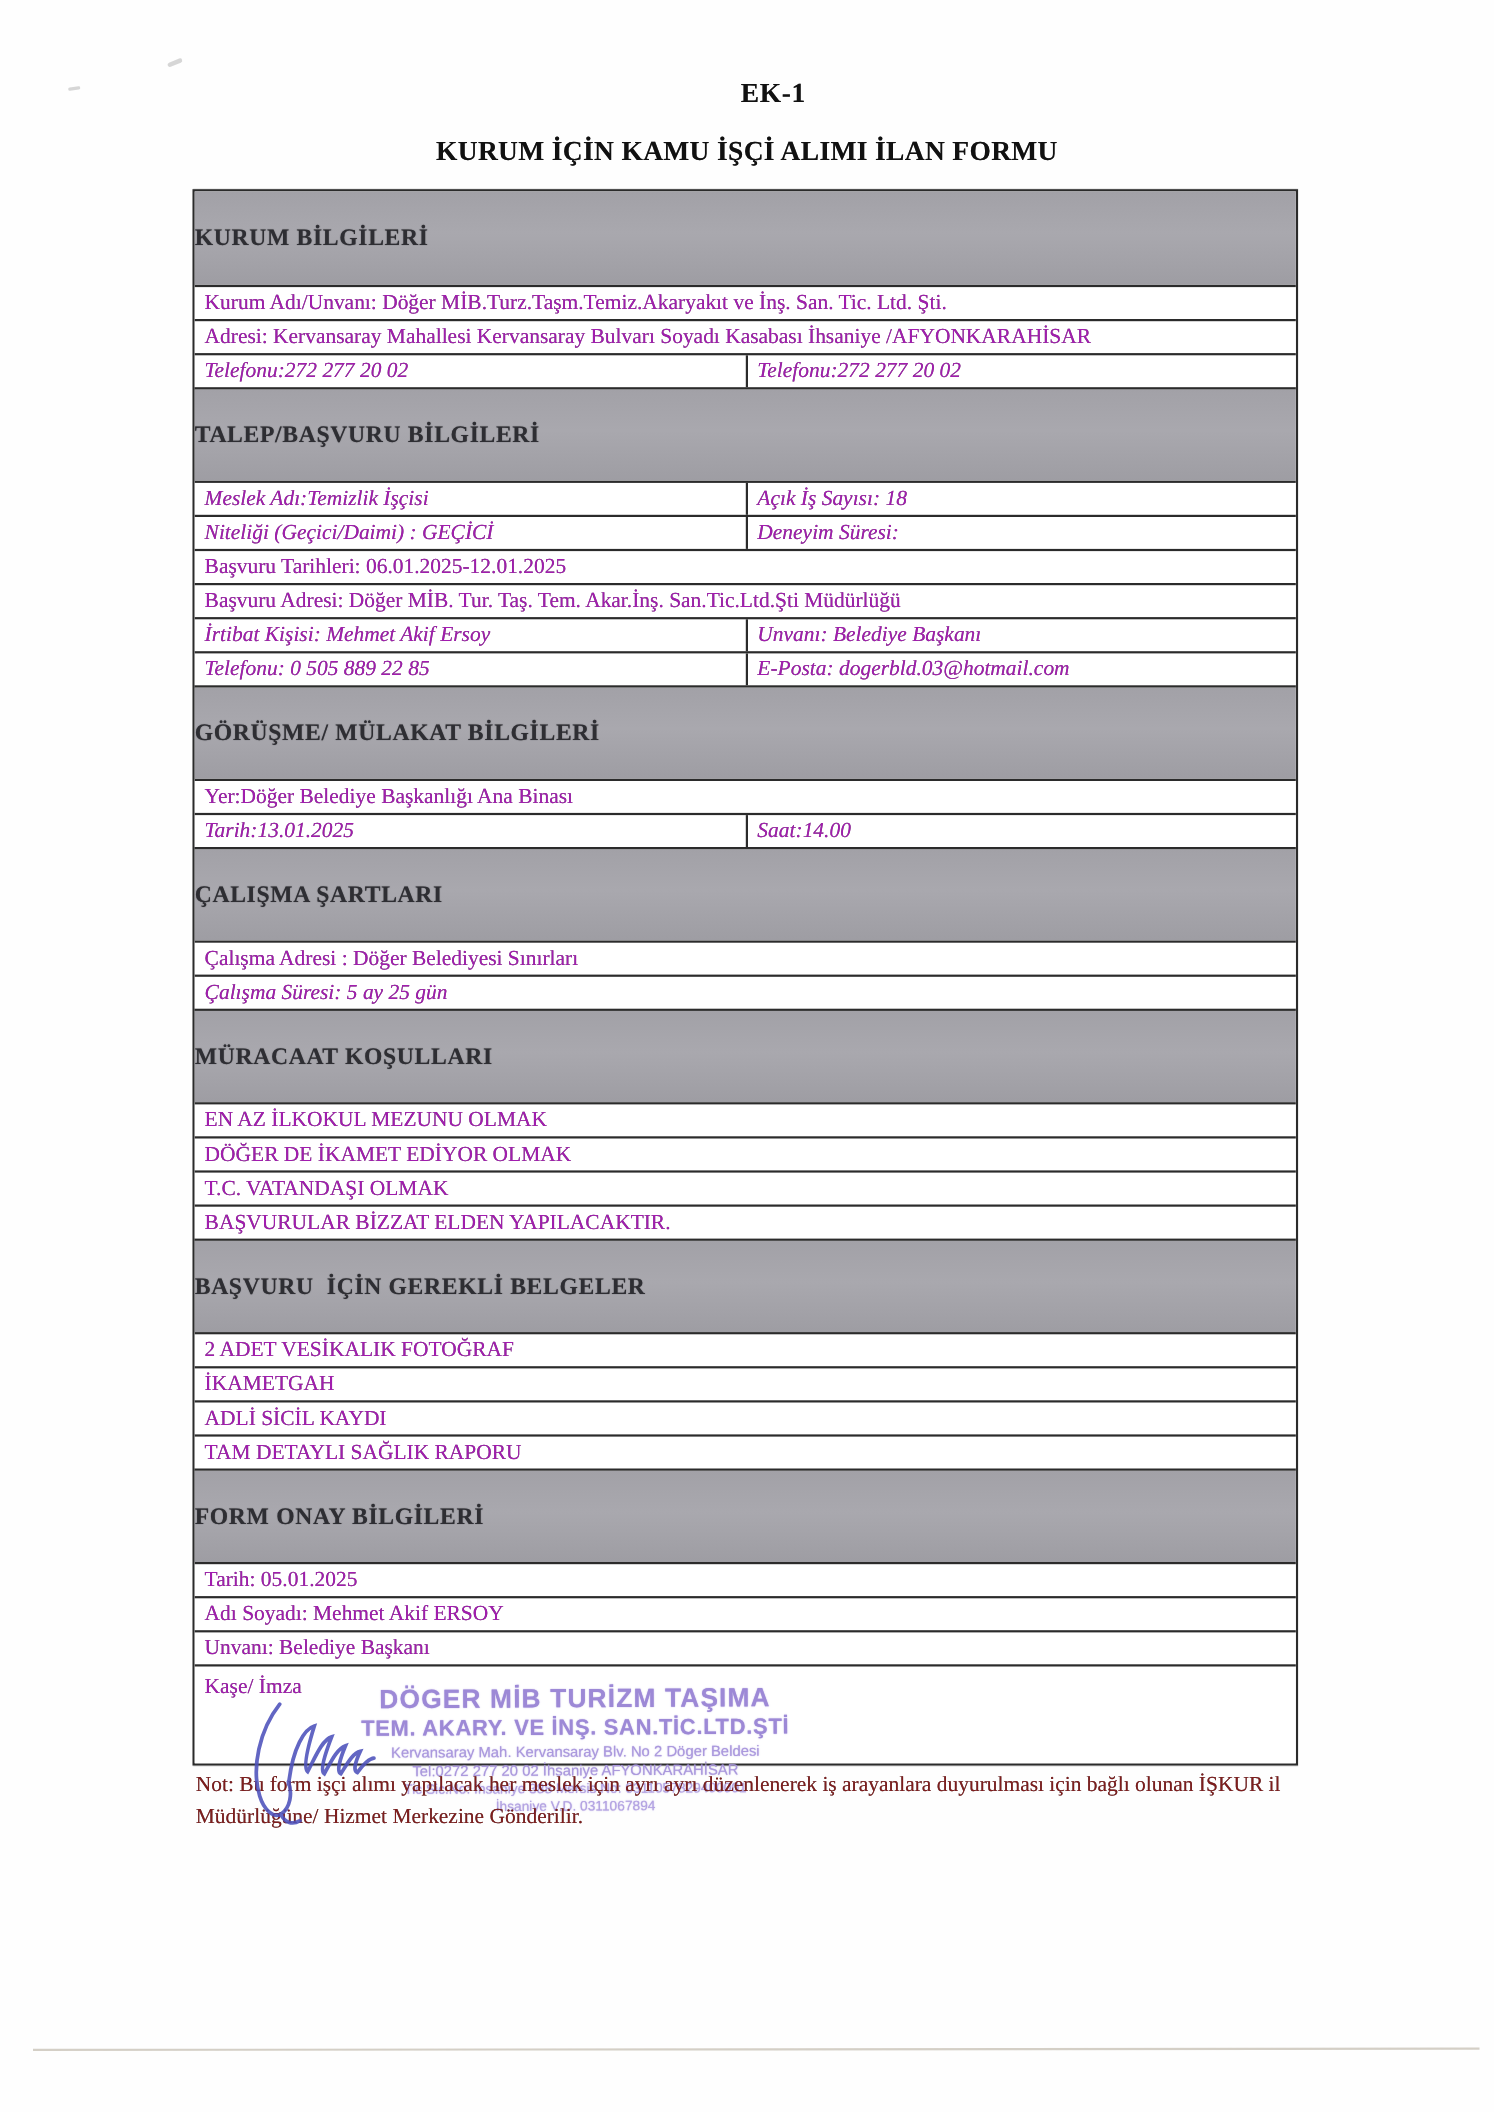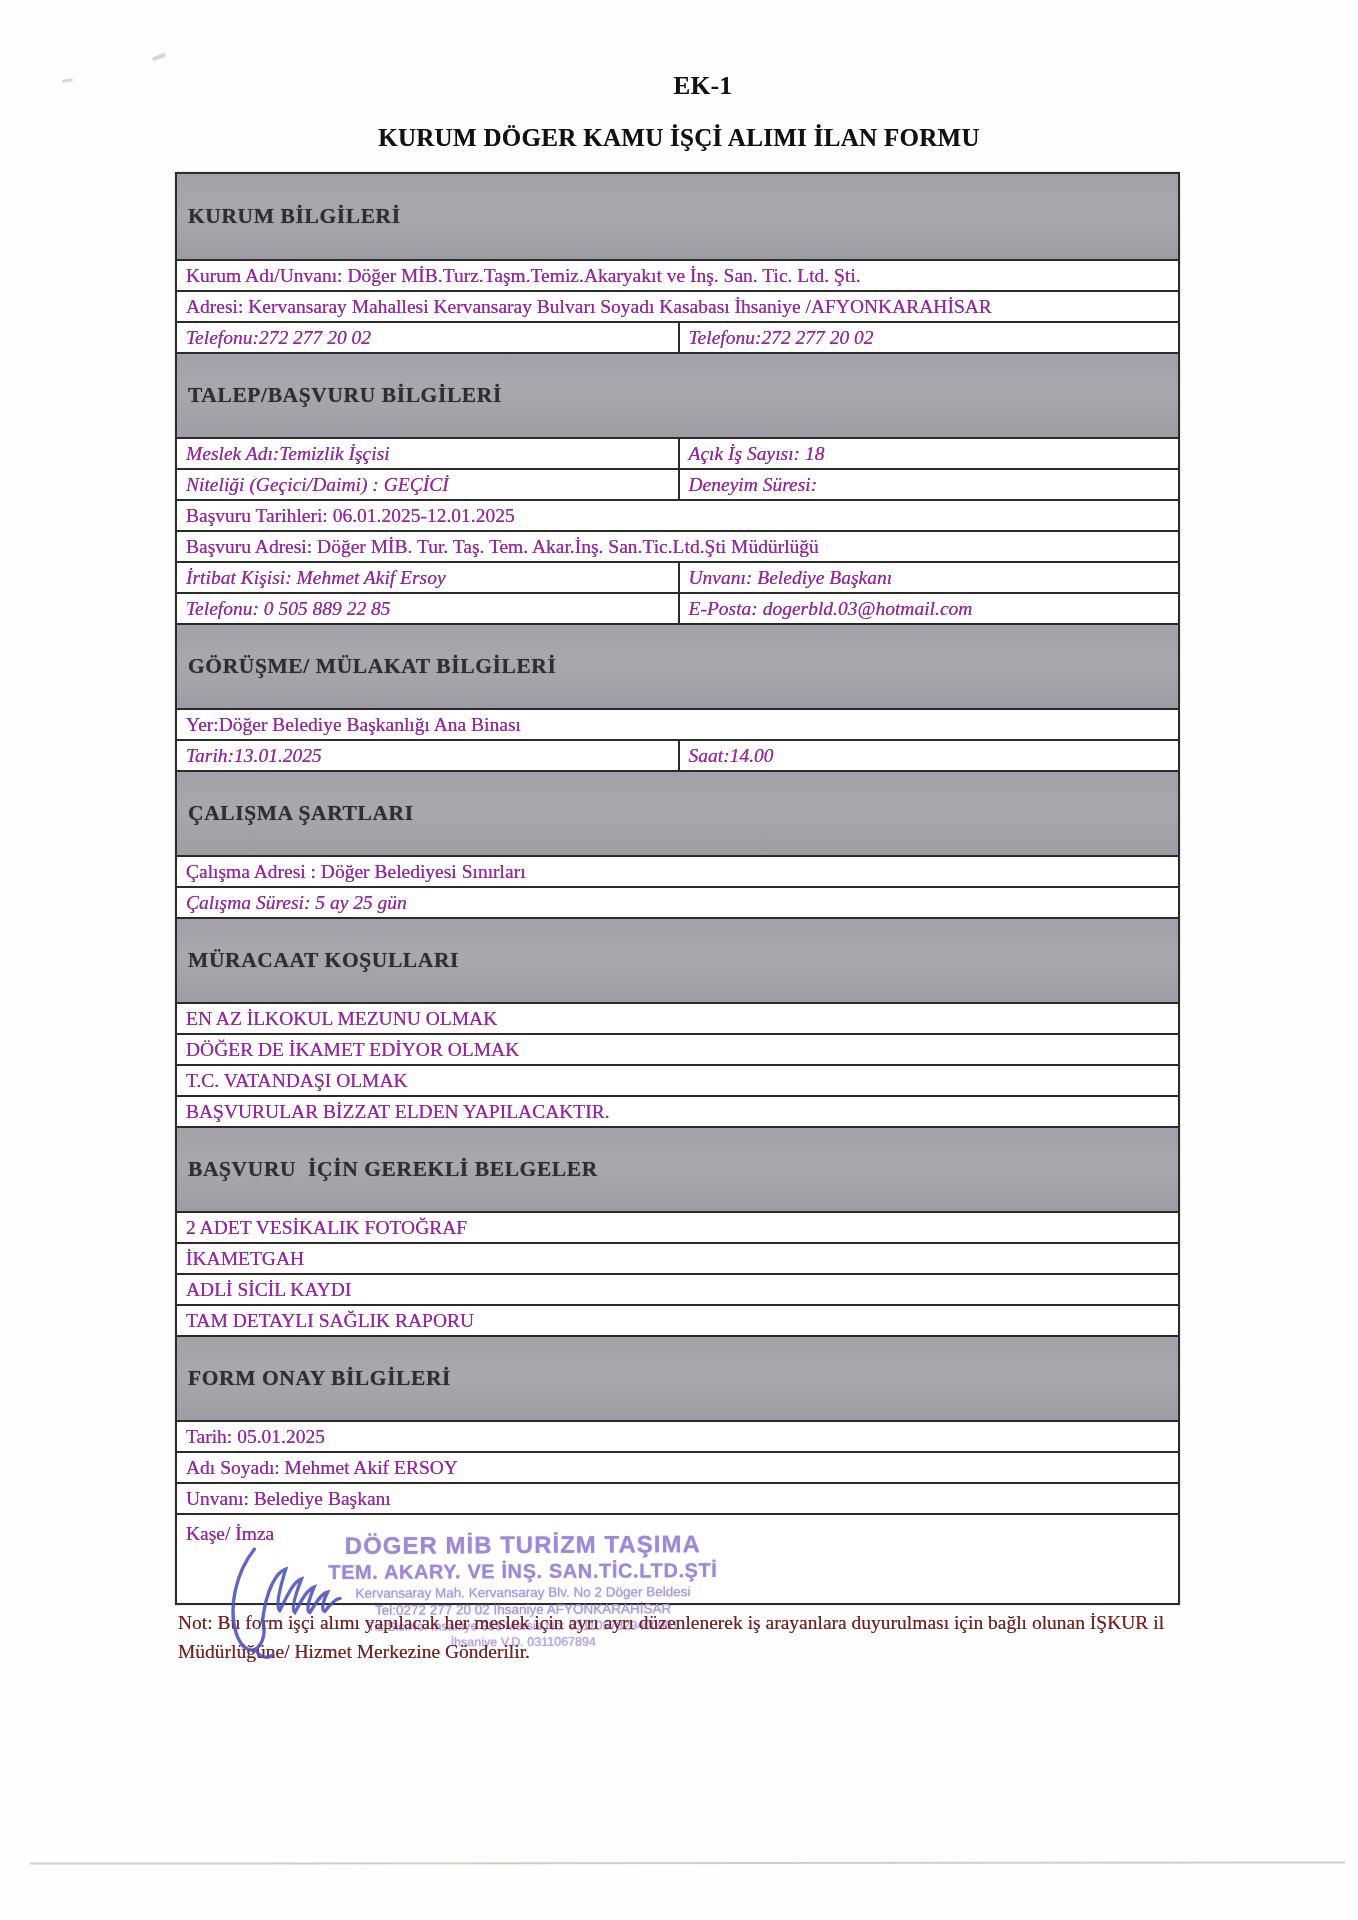--- a/index.html
+++ b/index.html
@@ -41,21 +41,21 @@
     border:2px solid #2b2b2b;
     box-sizing:border-box;
     background:#fff;
     box-shadow:0 0 1px rgba(0,0,0,.4);
   }
   .sec-header{
     height:85px;
     background:linear-gradient(180deg,#a2a1a7 0%,#a9a8ae 45%,#9e9da3 100%);
     border-top:2px solid #2b2b2b;
     display:flex;align-items:center;
-    padding-left:11px;box-sizing:border-box;
+    box-sizing:border-box;
   }
   .form-table > .tsection:first-child .sec-header{border-top:none;}
   .sec-header span{
     font-size:21.5px;font-weight:bold;letter-spacing:.6px;
     color:#2e2e33;text-shadow:0 0 1px rgba(40,40,45,.6);
     white-space:pre-wrap;
   }
   .row{
     display:flex;height:31px;border-top:2px solid #2b2b2b;background:#fff;
     box-sizing:border-box;
@@ -98,21 +98,21 @@
 </style>
 </head>
 <body>
 
 <div class="page">
 
   <div class="artifact a1"></div>
   <div class="artifact a2"></div>
 
   <div class="doc-code">EK-1</div>
-  <div class="doc-title">KURUM DÖGER KAMU İŞÇİ ALIMI İLAN FORMU</div>
+  <div class="doc-title">KURUM İÇİN KAMU İŞÇİ ALIMI İLAN FORMU</div>
 
   <div class="form-table">
 
     <div class="tsection">
       <div class="sec-header">
         <span>KURUM BİLGİLERİ</span>
       </div>
       <div class="row">
         <div class="cell">Kurum Adı/Unvanı: Döğer MİB.Turz.Taşm.Temiz.Akaryakıt ve İnş. San. Tic. Ltd. Şti.</div>
       </div>

